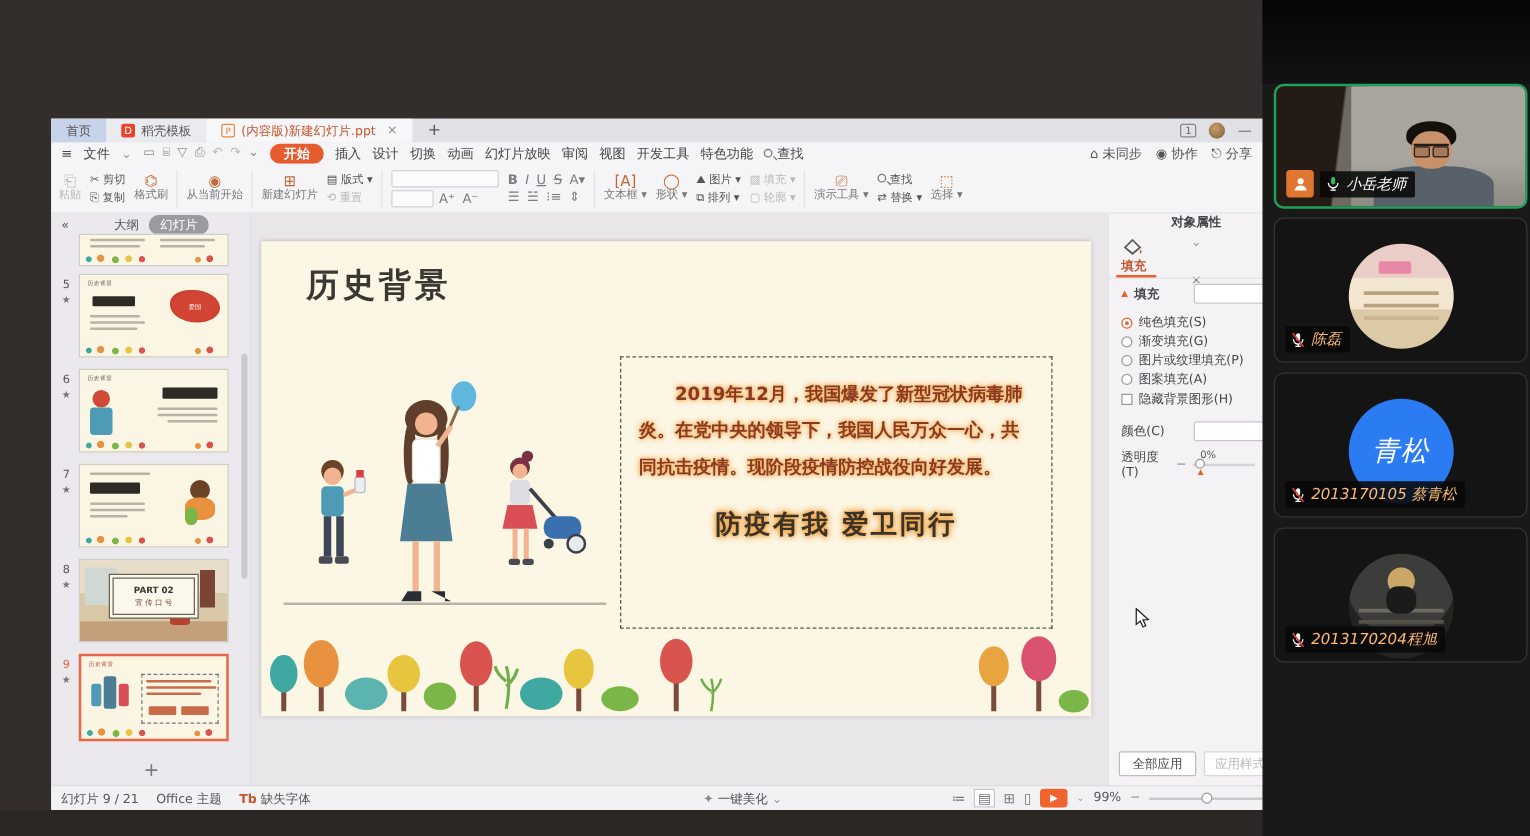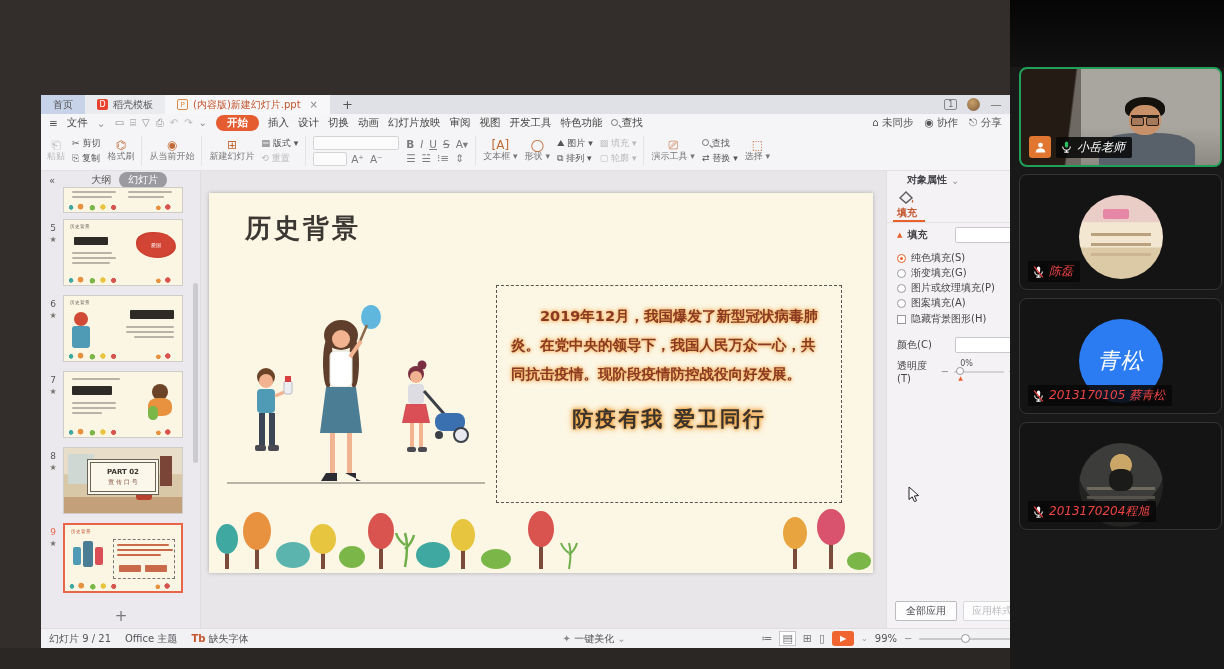--- a/index.html
+++ b/index.html
@@ -83,21 +83,21 @@
   #statusbar { position:absolute; left:0; top:533px; width:1010px; height:20px; background:#f2f1f3; border-top:1px solid #dedde0; display:flex; align-items:center; font-size:10px; color:#55555a; padding:0 8px; gap:14px; }
   .sb-right { margin-left:auto; display:flex; align-items:center; gap:7px; }
   .viewico { font-size:11px; color:#77777c; }
   .viewico.active { background:#fff; border:1px solid #c9c7cb; padding:0 2px; }
   #playbtn { width:22px; height:15px; background:#f0642f; border-radius:3px; color:#fff; font-size:8px; display:flex; align-items:center; justify-content:center; }
   .ztrack { width:92px; height:2px; background:#c9c8cc; border-radius:1px; position:relative; }
   .zhandle { position:absolute; left:42px; top:-4px; width:9px; height:9px; border-radius:50%; background:#fdfdfe; border:1px solid #97969b; }
 
   
   #props { position:absolute; left:845px; top:76px; width:140px; height:458px; background:#f4f2f4; border-left:1px solid #e0dfe2; font-size:10px; color:#454549; }
-  #props-hdr { position:absolute; left:12px; top:0; width:140px; height:18px; display:flex; align-items:center; gap:4px; padding:0 8px; font-size:10px; }
+  #props-hdr { position:absolute; left:0; top:0; width:140px; height:18px; display:flex; align-items:center; gap:4px; padding:0 8px; font-size:10px;flex-direction:column; }
   #props-tabs { position:absolute; left:0; top:18px; width:140px; height:34px; border-bottom:1px solid #e3e1e4; }
   .bucket { position:absolute; left:12px; top:2px; width:16px; height:13px; }
   .bucket svg { display:block; }
   #fill-tab-label { position:absolute; left:10px; top:17px; color:#c4552e; font-weight:bold; }
   #fill-underline { position:absolute; left:6px; top:31px; width:32px; height:2px; background:#e8602c; }
   .prow { position:absolute; left:10px; display:flex; align-items:center; gap:5px; }
   .radio { width:9px; height:9px; border-radius:50%; border:1px solid #9a999e; background:#fff; position:relative; }
   .radio.on { border-color:#e8602c; }
   .radio.on::after { content:""; position:absolute; left:2px; top:2px; width:3px; height:3px; border-radius:50%; background:#e8602c; }
   .chk { width:9px; height:9px; border:1px solid #9a999e; background:#fff; }
@@ -116,21 +116,21 @@
   .paneico { position:absolute; left:4px; top:6px; width:17px; height:14px; border:1px solid #b5b4b8; border-radius:3px; background:#fdfdfe; }
   .paneico::after{ content:""; position:absolute; left:3px; top:4px; width:10px; height:1.5px; background:#98979c; box-shadow:0 4px 0 #98979c; }
 
   
   #bottomstrip { position:absolute; left:0; top:648px; width:1010px; height:21px; background:#2b2724; }
 
   
   #meeting { position:absolute; left:1010px; top:0; width:214px; height:669px; background:#191919; }
   #meeting::before { content:""; position:absolute; left:0; top:0; width:214px; height:67px; background:linear-gradient(180deg,#050505,#121212); }
   .ptile { position:absolute; left:9px; width:203px; background:#141414; border:1px solid #343434; border-radius:8px; overflow:hidden;font-style:italic; }
-  .namechip { position:absolute; left:8px; bottom:7px; display:flex; align-items:center; gap:4px; background:rgba(8,8,8,.88); border-radius:2px; padding:2px 7px 2px 4px; color:#ef4444; font-size:12px; }
+  .namechip { position:absolute; left:8px; bottom:7px; display:flex; align-items:center; gap:4px; background:rgba(8,8,8,.88); border-radius:2px; padding:2px 7px 2px 4px; color:#fdba74; font-size:12px; }
   .avatar { position:absolute; left:50%; transform:translateX(-50%); top:20px; width:84px; height:84px; border-radius:50%; overflow:hidden; }
   #video-tile { top:67px; height:100px; border:2px solid #21a05a; background:linear-gradient(97deg,#241b14 0 26%,#6e6a63 27% 34%,#9b9892 35% 100%); }
   #video-tile .wallshade { position:absolute; right:0; top:0; width:70%; height:100%; background:linear-gradient(180deg,#a9a6a0 0 60%,#8d8a84 100%); }
   #video-tile .head { position:absolute; left:96px; top:28px; width:56px; height:44px; }
   .hair { position:absolute; left:8px; top:0; width:40px; height:22px; background:#14100c; border-radius:50% 50% 40% 40%; }
   .face { position:absolute; left:12px; top:8px; width:32px; height:30px; background:#c9916a; border-radius:45%; }
   .glasses { position:absolute; left:14px; top:18px; width:28px; height:7px; border-top:2px solid #241d18; display:flex; justify-content:space-between; }
   .glasses::before,.glasses::after { content:""; width:11px; height:7px; border:1.6px solid #241d18; border-radius:2px; background:rgba(60,50,45,.25); }
   .torso { position:absolute; left:78px; top:64px; width:96px; height:36px; background:#58606a; border-radius:40% 40% 0 0; }
   .badge { width:22px; height:22px; background:#e0762f; border-radius:3px; display:flex; align-items:center; justify-content:center; }

